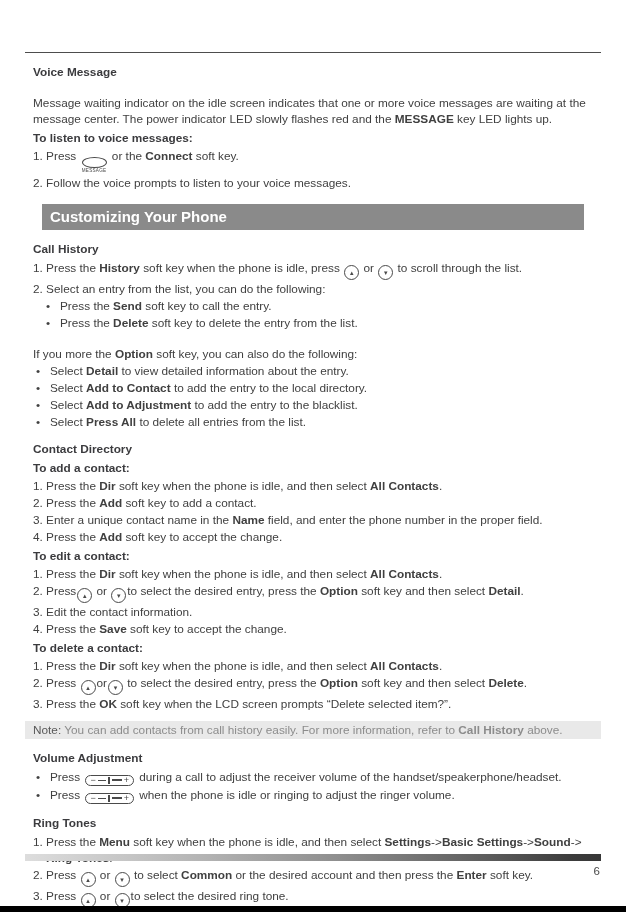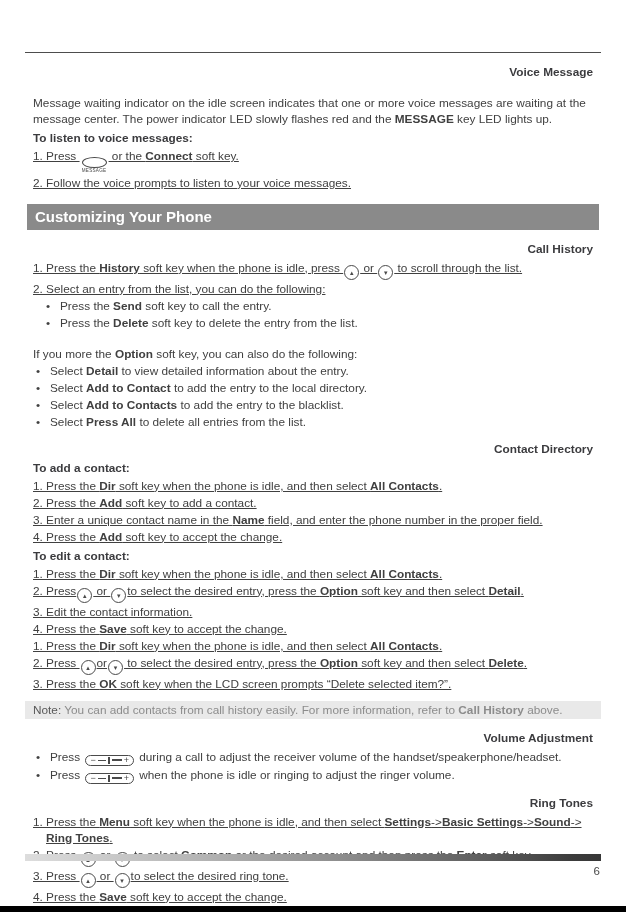--- a/index.html
+++ b/index.html
@@ -3,30 +3,30 @@
 <meta charset="utf-8">
 <style>
   html,body { margin:0; padding:0; background:#ffffff; }
   .page {
     position:relative; width:626px; height:912px; background:#ffffff;
     font-family:"Liberation Sans", sans-serif; font-size:11.8px; color:#404040;
     overflow:hidden;
   }
   .top-rule { position:absolute; left:25px; right:25px; top:52px; height:1px; background:#4d4d4d; }
   .doc-content { position:absolute; left:25px; right:25px; top:53px; }
-  .h2 { font-weight:bold; color:#3b3b3e; margin:11px 8px 3px; line-height:16px;text-align:right; }
+  .h2 { font-weight:bold; color:#3b3b3e; margin:11px 8px 3px; line-height:16px; }
   .h3 { font-weight:bold; color:#3b3b3e; margin:3px 8px 2px; line-height:16px; }
   .para { margin:15px 2px 1px 8px; line-height:16px; }
-  .step { margin:1px 2px 1px 21px; line-height:16px; padding-left:0; text-indent:-13px;text-decoration:underline; }
+  .step { margin:1px 2px 1px 21px; line-height:16px; padding-left:0; text-indent:-13px; }
   .bullet { position:relative; margin-top:1px; margin-bottom:1px; line-height:16px; padding-left:14px; }
   .bullet::before { content:"•"; position:absolute; left:0; top:0; color:#404040; }
   .lvl1 { margin-left:11px; }
   .lvl2 { margin-left:21px; }
   .banner {
-    margin:13px 2px 6px; background:#8a8a8a; color:#ffffff;
+    margin:13px 17px 6px; background:#8a8a8a; color:#ffffff;
     font-weight:bold; font-size:15px; line-height:25px; padding:0 0 1px 8px;
   }
   .note {
     margin:9px 0 6px; background:#e9e9e9; color:#8c8c8c;
     padding:1px 8px; line-height:16px;
   }
   .note-label { color:#595959; }
   b { font-weight:bold; }
   
   .key-circle {
@@ -78,37 +78,38 @@
           <span class="tri">▴</span>
         </span><span> or </span><span class="key-circle">
           <span class="tri">▾</span>
         </span><span> to scroll through the list.</span></div>
       <div class="step"><span>2. Select an entry from the list, you can do the following:</span></div>
       <div class="bullet lvl2"><span>Press the </span><b>Send</b><span> soft key to call the entry.</span></div>
       <div class="bullet lvl2"><span>Press the </span><b>Delete</b><span> soft key to delete the entry from the list.</span></div>
       <div class="para"><span>If you more the </span><b>Option</b><span> soft key, you can also do the following:</span></div>
       <div class="bullet lvl1"><span>Select </span><b>Detail</b><span> to view detailed information about the entry.</span></div>
       <div class="bullet lvl1"><span>Select </span><b>Add to Contact</b><span> to add the entry to the local directory.</span></div>
-      <div class="bullet lvl1"><span>Select </span><b>Add to Contacts</b><span> to add the entry to the blacklist.</span></div>
+      <div class="bullet lvl1"><span>Select </span><b>Add to Adjustment</b><span> to add the entry to the blacklist.</span></div>
       <div class="bullet lvl1"><span>Select </span><b>Press All</b><span> to delete all entries from the list.</span></div>
       <div class="h2">Contact Directory</div>
       <div class="h3">To add a contact:</div>
       <div class="step"><span>1. Press the </span><b>Dir</b><span> soft key when the phone is idle, and then select </span><b>All Contacts</b><span>.</span></div>
       <div class="step"><span>2. Press the </span><b>Add</b><span> soft key to add a contact.</span></div>
       <div class="step"><span>3. Enter a unique contact name in the </span><b>Name</b><span> field, and enter the phone number in the proper field.</span></div>
       <div class="step"><span>4. Press the </span><b>Add</b><span> soft key to accept the change.</span></div>
       <div class="h3">To edit a contact:</div>
       <div class="step"><span>1. Press the </span><b>Dir</b><span> soft key when the phone is idle, and then select </span><b>All Contacts</b><span>.</span></div>
       <div class="step"><span>2. Press</span><span class="key-circle">
           <span class="tri">▴</span>
         </span><span> or </span><span class="key-circle">
           <span class="tri">▾</span>
         </span><span>to select the desired entry, press the </span><b>Option</b><span> soft key and then select </span><b>Detail</b><span>.</span></div>
       <div class="step"><span>3. Edit the contact information.</span></div>
       <div class="step"><span>4. Press the </span><b>Save</b><span> soft key to accept the change.</span></div>
+      <div class="h3">To delete a contact:</div>
       <div class="step"><span>1. Press the </span><b>Dir</b><span> soft key when the phone is idle, and then select </span><b>All Contacts</b><span>.</span></div>
       <div class="step"><span>2. Press </span><span class="key-circle">
           <span class="tri">▴</span>
         </span><span>or</span><span class="key-circle">
           <span class="tri">▾</span>
         </span><span> to select the desired entry, press the </span><b>Option</b><span> soft key and then select </span><b>Delete</b><span>.</span></div>
       <div class="step"><span>3. Press the </span><b>OK</b><span> soft key when the LCD screen prompts “Delete selected item?”.</span></div>
       <div class="note"><span class="note-label">Note:</span><span> You can add contacts from call history easily. For more information, refer to </span><b>Call History</b><span> above.</span></div>
       <div class="h2">Volume Adjustment</div>
       <div class="bullet lvl1"><span>Press </span><span class="vol-key">

